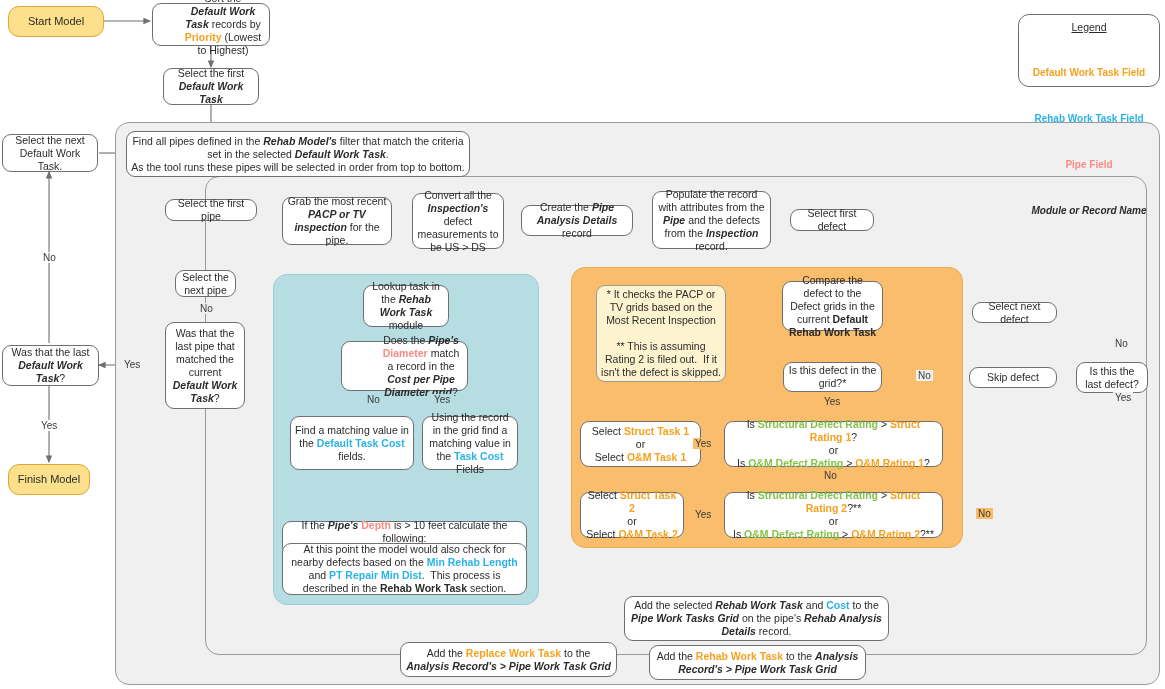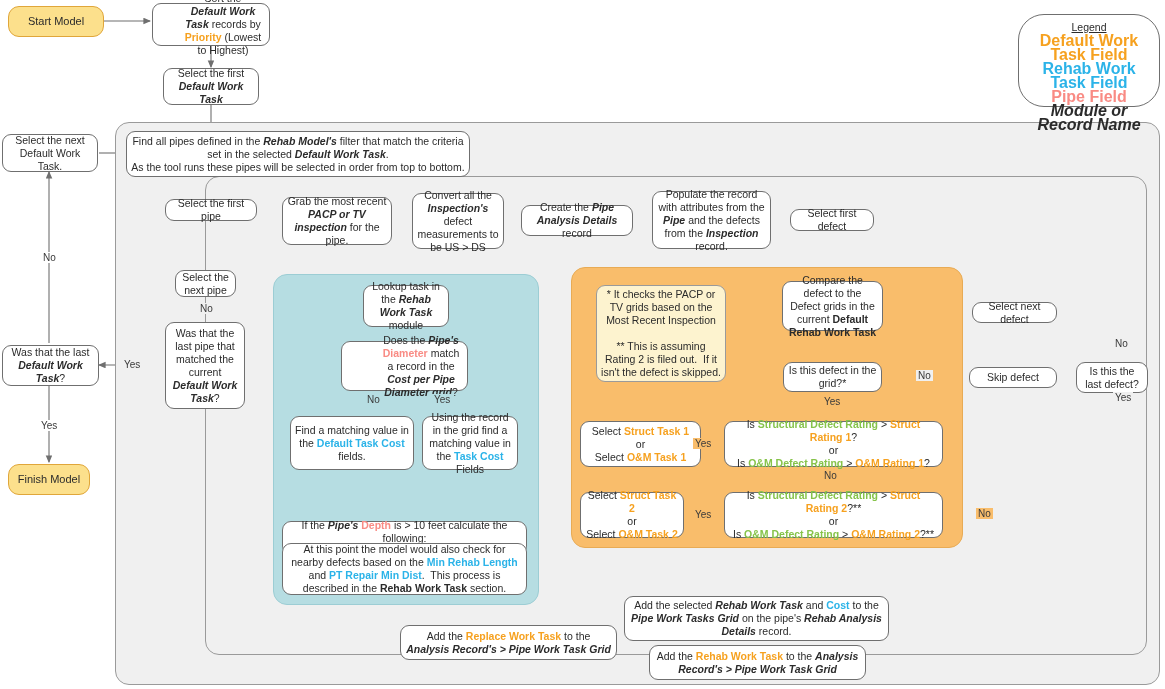--- a/index.html
+++ b/index.html
@@ -36,21 +36,21 @@
   .node.legend{background:#ffffff;border:1px solid #6f6f6f;border-radius:11px;display:block;padding:5px 6px;text-align:center;}
 
   
   .orange{color:#f6a11f;font-weight:bold;}
   .cyan{color:#2bb3e8;font-weight:bold;}
   .green{color:#86c34a;font-weight:bold;}
   .pipe{color:#f98b84;font-weight:bold;}
   .mod{font-weight:bold;font-style:italic;}
   .modb{font-weight:bold;}
   .legend-title{text-decoration:underline;font-size:10.5px;color:#2b2b2b;line-height:14px;}
-  .legend-line{font-weight:bold;font-size:16px;line-height:14px;}
+  .legend-line{font-weight:bold;font-size:10px;line-height:14px;margin-top:32px;}
   .lg-mod{font-weight:bold;font-style:italic;color:#2b2b2b;}
 
   
   .elabel{
     position:absolute;background:#ffffff;color:#3a3a3a;
     font-size:10px;line-height:11px;padding:0 2px;white-space:nowrap;
   }
   .elabel.ongrey{background:#f0f0f0;}
   .elabel.onorange{background:#f9bd6b;}
   .elabel.onblue{background:#b6dde2;}
@@ -146,21 +146,21 @@
 
       <path d="M49,386 L49,462"></path>
     </g>
   </svg>
 
   <div class="panel panel-outer" style="left:115px;top:122px;width:1045px;height:563px;"></div>
   <div class="panel panel-inner" style="left:205px;top:176px;width:942px;height:479px;"></div>
   <div class="panel panel-blue" style="left:273px;top:274px;width:266px;height:331px;"></div>
   <div class="panel panel-orange" style="left:571px;top:267px;width:392px;height:281px;"></div>
 
-  <div class="node legend" style="left:1018px;top:14px;width:142px;height:93px;border-radius:26px;">
+  <div class="node legend" style="left:1018px;top:14px;width:142px;height:73px;">
     <div class="legend-title">Legend</div>
     <div class="legend-line" style="color:#f6a11f;">Default Work Task Field</div>
     <div class="legend-line" style="color:#2bb3e8;">Rehab Work Task Field</div>
     <div class="legend-line" style="color:#f98b84;">Pipe Field</div>
     <div class="legend-line lg-mod">Module or Record Name</div>
   </div>
 
   <div class="node term" style="left:8px;top:6px;width:96px;height:31px;">
     <span>Start Model</span>
   </div>
@@ -286,21 +286,21 @@
   </div>
 
   <div class="node" style="left:624px;top:596px;width:265px;height:45px;">
     <span>Add the selected <span class="mod">Rehab Work Task</span> and <span class="cyan">Cost</span> to the <span class="mod">Pipe Work Tasks Grid</span> on the pipe's <span class="mod">Rehab Analysis Details</span> record.</span>
   </div>
 
   <div class="node" style="left:649px;top:645px;width:217px;height:35px;">
     <span>Add the <span class="orange">Rehab Work Task</span> to the <span class="mod">Analysis Record's &gt; Pipe Work Task Grid</span></span>
   </div>
 
-  <div class="node" style="left:400px;top:625px;width:217px;height:35px;">
+  <div class="node" style="left:400px;top:642px;width:217px;height:35px;">
     <span>Add the <span class="orange">Replace Work Task</span> to the <span class="mod">Analysis Record's &gt; Pipe Work Task Grid</span></span>
   </div>
 
   <div class="elabel" style="left:41px;top:252px;">No</div>
   <div class="elabel" style="left:39px;top:420px;">Yes</div>
   <div class="elabel ongrey" style="left:198px;top:303px;">No</div>
   <div class="elabel ongrey" style="left:122px;top:359px;">Yes</div>
   <div class="elabel ongrey" style="left:916px;top:370px;">No</div>
   <div class="elabel onorange" style="left:822px;top:396px;">Yes</div>
   <div class="elabel ongrey" style="left:1113px;top:338px;">No</div>

